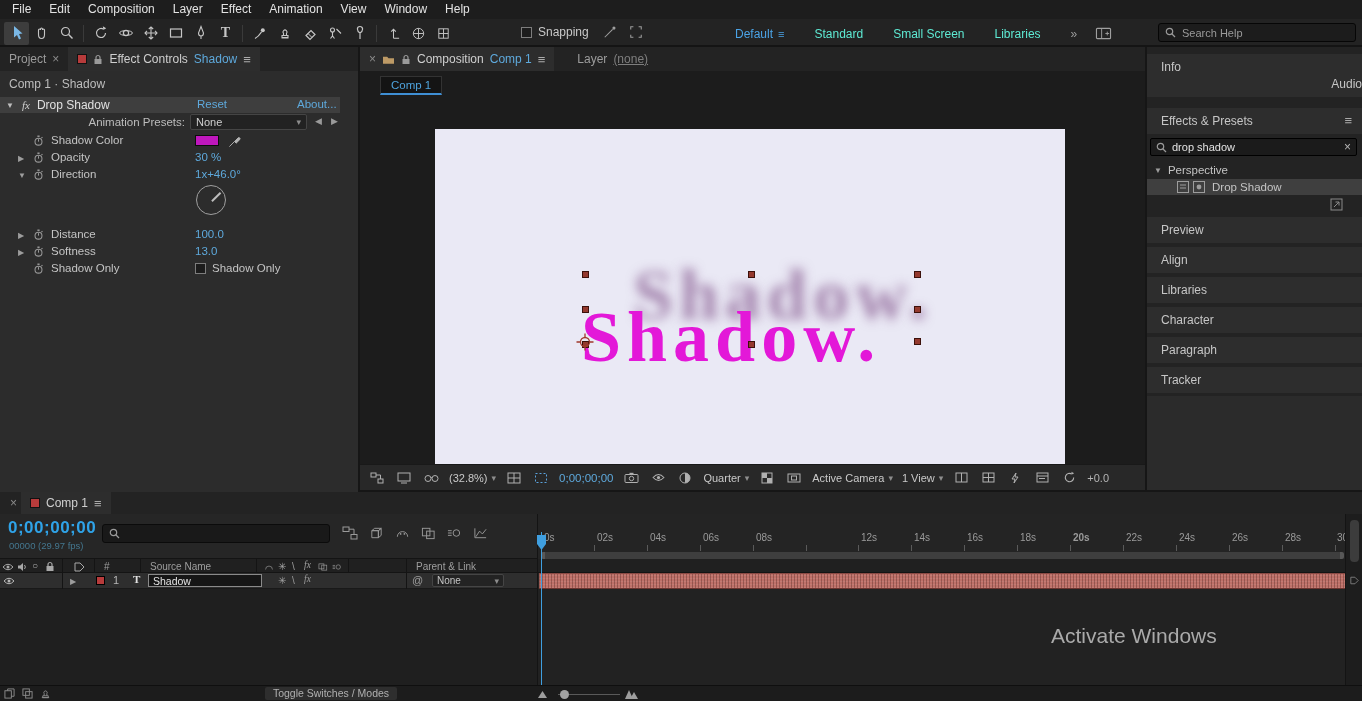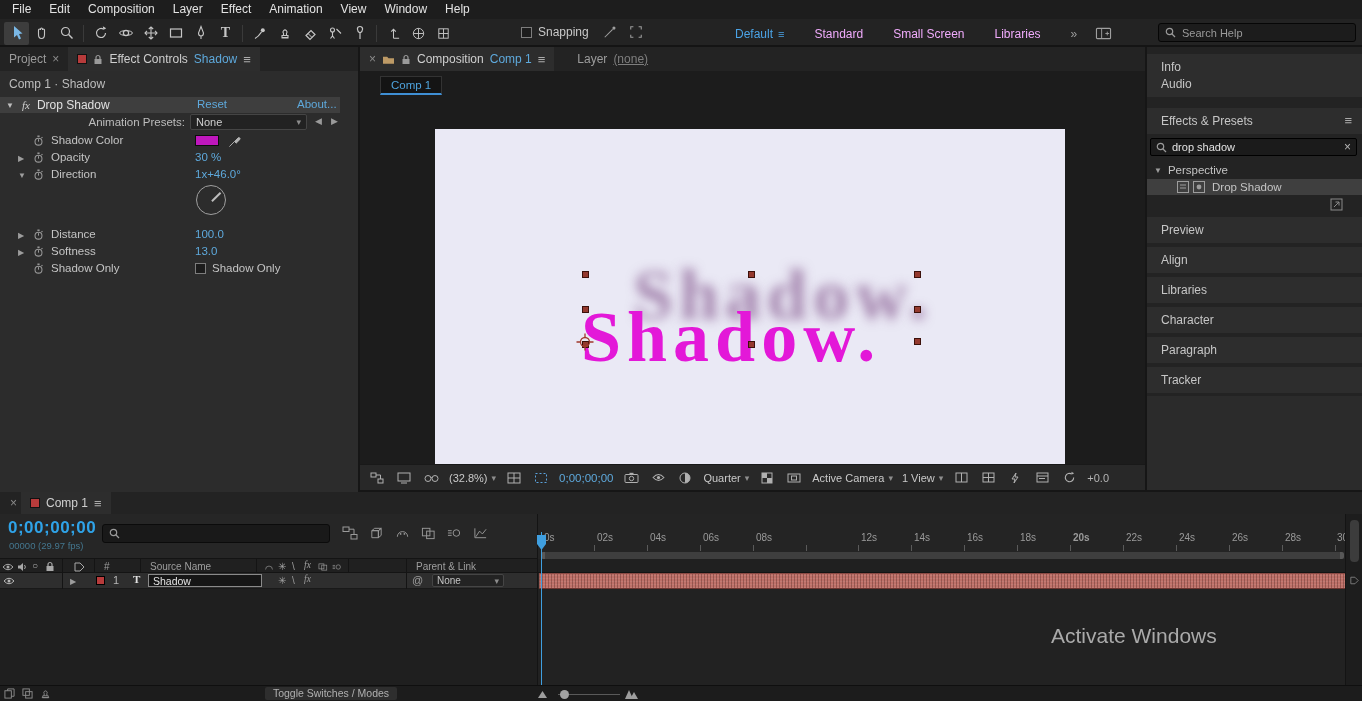--- a/index.html
+++ b/index.html
@@ -14,21 +14,21 @@
   .menu-item{padding:0 9px;line-height:19px;font-size:12px;color:#e3e3e3;cursor:default;}
   
   #toolbar{position:absolute;left:0;top:19px;width:100%;height:28px;background:#232323;border-bottom:2px solid #141414;}
   .tools{position:absolute;left:4px;top:2px;display:flex;align-items:center;height:24px;}
   .tool{width:25px;height:23px;display:flex;align-items:center;justify-content:center;border-radius:2px;color:#c6c6c6;}
   .tool.active{background:#3d3d3d;}
   .tool-div{width:1px;height:17px;background:#3a3a3a;margin:0 4px;}
   .snap-wrap{position:absolute;left:521px;top:6px;display:flex;align-items:center;gap:6px;}
   .checkbox{width:11px;height:11px;border:1px solid #7d7d7d;background:#1c1c1c;display:inline-block;}
   .ws-wrap{position:absolute;left:735px;top:7px;display:flex;align-items:center;}
-  .ws{margin-right:30px;color:#f0abfc;font-size:12px;display:flex;align-items:center;gap:5px;}
+  .ws{margin-right:30px;color:#5eead4;font-size:12px;display:flex;align-items:center;gap:5px;}
   .ws.active{color:#4ba3e6;}
   .searchbox{position:absolute;left:1158px;top:4px;width:198px;height:19px;background:#1c1c1c;border:1px solid #060606;border-radius:3px;display:flex;align-items:center;gap:6px;padding:0 6px;}
   .searchbox input{flex:1;background:transparent;border:0;outline:0;color:#cfcfcf;font-size:11px;font-family:inherit;}
   .searchbox input::placeholder{color:#9a9a9a;}
   
   .panel{position:absolute;background:#2d2d2d;}
   .tabbar{position:absolute;left:0;top:0;right:0;height:24px;background:#232323;display:flex;align-items:stretch;}
   .tab{display:flex;align-items:center;gap:6px;padding:0 9px;color:#9c9c9c;font-size:12px;}
   .tab.active{background:#2d2d2d;color:#cfcfcf;}
   .close-x{color:#8b8b8b;font-size:12px;}
@@ -547,21 +547,21 @@
             <path d="M11.5 7 A4.5 4.5 0 1 1 9.5 3.3" fill="none" stroke="#b0b0b0" stroke-width="1.2"></path>
             <polygon points="9,0.8 9.6,3.9 12,2.4" fill="#b0b0b0"></polygon>
           </svg>
         </span>
       <span>+0.0</span>
     </div>
   </div>
 
   <div id="right-panel" class="panel" style="background:#232323;">
     <div class="rp-header" style="top:7px;"><span>Info</span></div>
-    <div class="rp-header" style="top:24px;"><span>Audio</span></div>
+    <div class="rp-header" style="top:24px;text-align:right;"><span>Audio</span></div>
     <div class="rp-header" style="top:61px;">
       <span>Effects &amp; Presets</span>
       <span class="rp-menu menu-glyph">≡</span>
     </div>
 
     <div class="rp-search">
       <svg width="11" height="11" viewBox="0 0 11 11">
           <circle cx="4.5" cy="4.5" r="3.2" fill="none" stroke="#9a9a9a" stroke-width="1.2"></circle>
           <line x1="7" y1="7" x2="10" y2="10" stroke="#9a9a9a" stroke-width="1.3"></line>
         </svg>

